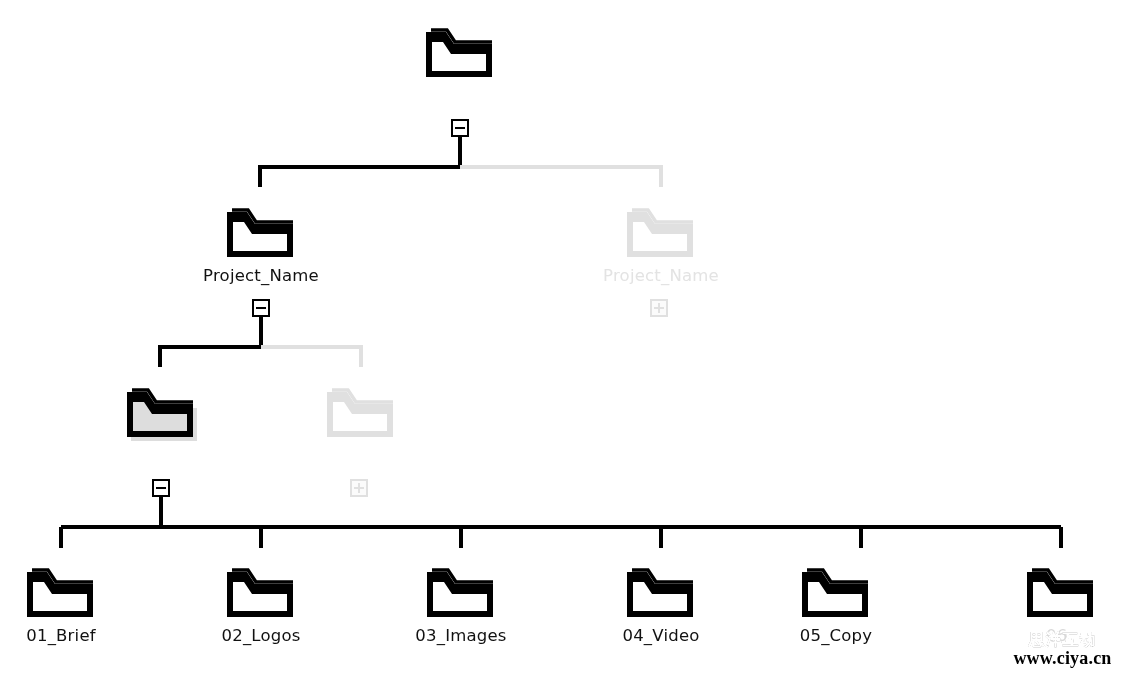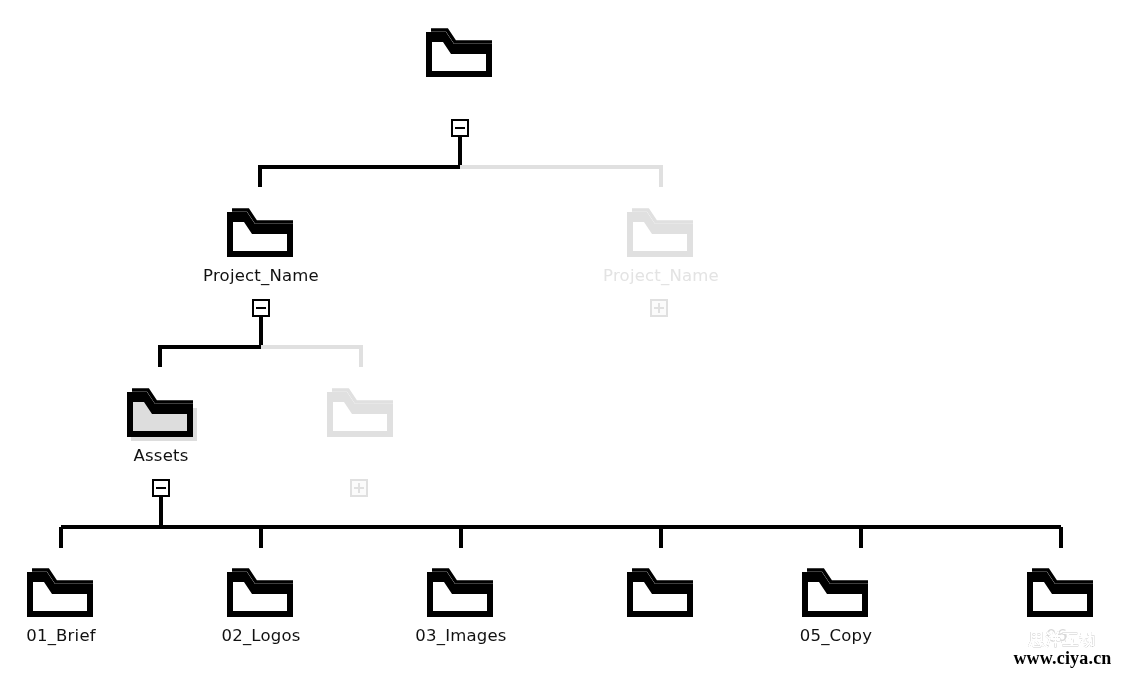--- a/index.html
+++ b/index.html
@@ -178,21 +178,20 @@
 
 <div class="node" style="left:161px; top:382px;">
   <span class="node-icon">
     <svg width="76" height="60" viewBox="0 0 76 60" aria-hidden="true">
       <path d="M8,18 L8,59 L74,59 L74,26 L36,26 L28,14 L8,14 Z" fill="#dddddd"></path>
       <path d="M4,14 L4,55 L70,55 L70,22 L32,22 L24,10 L4,10 Z
                M10,20 L21,20 L29,32 L64,32 L64,49 L10,49 Z" fill="#000000" fill-rule="evenodd"></path>
       <path d="M9,8 L25,8 L33,20 L70,20" fill="none" stroke="#000000" stroke-width="3.4" stroke-linejoin="miter"></path>
     </svg>
   </span>
-  <span class="node-label">Assets</span>
 </div>
 <div class="toggle" style="left:161px; top:479px;">
   <span class="bar-h"></span>
 
 </div>
 
 <div class="node dim" style="left:361px; top:382px;">
   <span class="node-icon">
     <svg width="76" height="60" viewBox="0 0 76 60" aria-hidden="true">
       <path d="M4,14 L4,55 L70,55 L70,22 L32,22 L24,10 L4,10 Z
@@ -240,20 +239,21 @@
 </div>
 
 <div class="node" style="left:661px; top:562px;">
   <span class="node-icon">
     <svg width="76" height="60" viewBox="0 0 76 60" aria-hidden="true">
       <path d="M4,14 L4,55 L70,55 L70,22 L32,22 L24,10 L4,10 Z
                M10,20 L21,20 L29,32 L64,32 L64,49 L10,49 Z" fill="#000000" fill-rule="evenodd"></path>
       <path d="M9,8 L25,8 L33,20 L70,20" fill="none" stroke="#000000" stroke-width="3.4" stroke-linejoin="miter"></path>
     </svg>
   </span>
+  <span class="node-label">04_Video</span>
 </div>
 
 <div class="node" style="left:836px; top:562px;">
   <span class="node-icon">
     <svg width="76" height="60" viewBox="0 0 76 60" aria-hidden="true">
       <path d="M4,14 L4,55 L70,55 L70,22 L32,22 L24,10 L4,10 Z
                M10,20 L21,20 L29,32 L64,32 L64,49 L10,49 Z" fill="#000000" fill-rule="evenodd"></path>
       <path d="M9,8 L25,8 L33,20 L70,20" fill="none" stroke="#000000" stroke-width="3.4" stroke-linejoin="miter"></path>
     </svg>
   </span>

